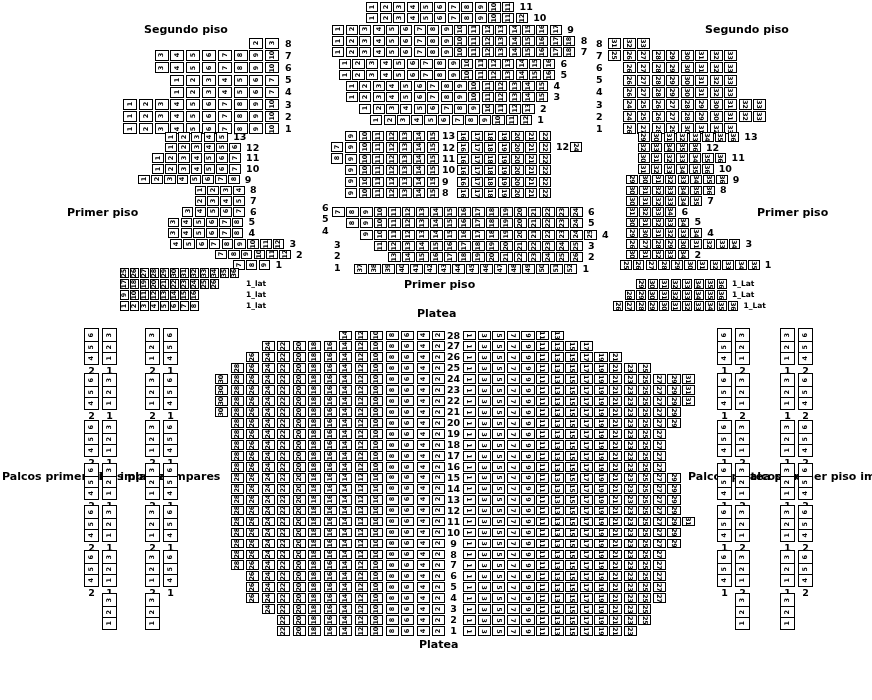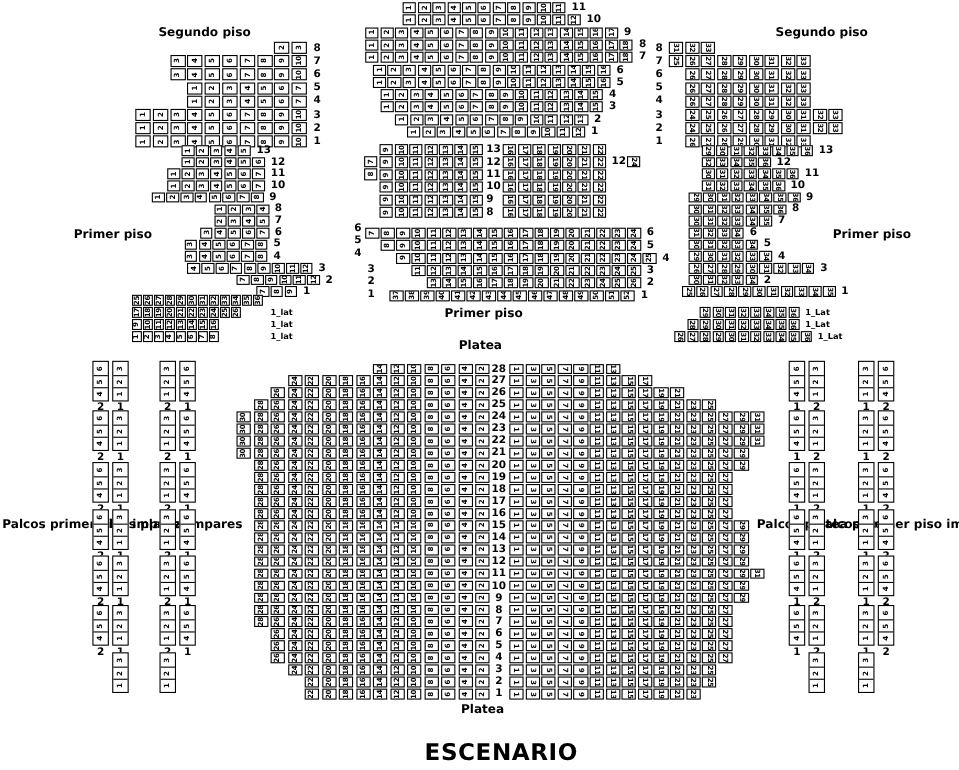--- a/index.html
+++ b/index.html
@@ -28,21 +28,20 @@
   <div class="slabel" style="left:705px;top:23px">Segundo piso</div>
   <div class="slabel" style="left:67px;top:206px">Primer piso</div>
   <div class="slabel" style="left:404px;top:278px">Primer piso</div>
   <div class="slabel" style="left:757px;top:206px">Primer piso</div>
   <div class="slabel" style="left:417px;top:307px">Platea</div>
   <div class="slabel" style="left:419px;top:638px">Platea</div>
   <div class="slabel" style="left:2px;top:470px">Palcos primer piso impares</div>
   <div class="slabel" style="left:84px;top:470px">Palcos platea impares</div>
   <div class="slabel" style="left:688px;top:470px">Palcos platea pares</div>
   <div class="slabel" style="left:742px;top:470px">Palcos primer piso imp</div>
-  <div class="stage" style="left:386px;top:672px">ESCENARIO</div>
   <div id="seats-root">
       <div class="seat" style="left: 249.4px; top: 38px; width: 14px; height: 11px;">
         <span>2</span>
       </div>
       <div class="seat" style="left: 265.2px; top: 38px; width: 14px; height: 11px;">
         <span>3</span>
       </div>
       <div class="rlabel" style="left: 285px; top: 38.5px;">8</div>
       <div class="seat" style="left: 154.6px; top: 50.2px; width: 14px; height: 11px;">
         <span>3</span>

